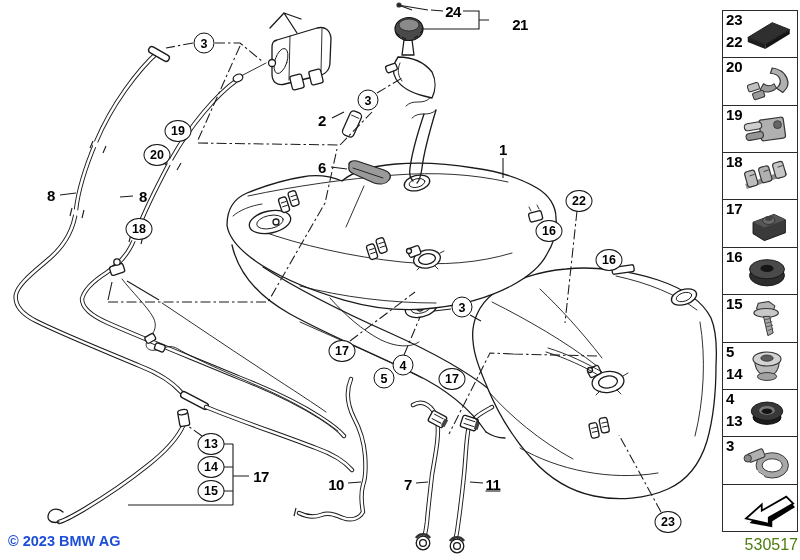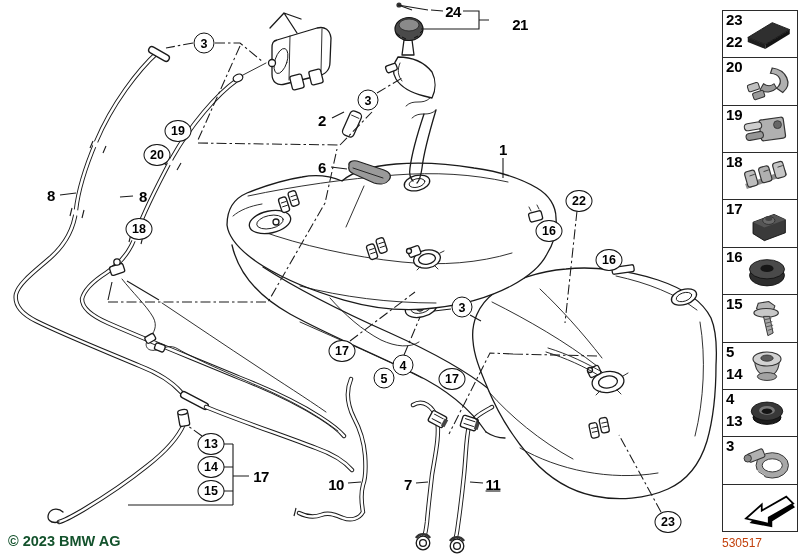--- a/index.html
+++ b/index.html
@@ -28,22 +28,22 @@
 
   
   #legend{position:absolute;left:722px;top:10px;width:76px;height:522px;box-sizing:border-box;
     border:1.6px solid #2b2b2b;display:flex;flex-direction:column;background:#fff;z-index:4;}
   .cell{flex:1;border-bottom:1.6px solid #2b2b2b;position:relative;overflow:hidden;}
   .cell:last-child{border-bottom:none;}
   .nums{position:absolute;left:3px;top:1px;display:flex;flex-direction:column;gap:7px;z-index:2;}
   .nums span{font-weight:bold;font-size:15px;line-height:1.0;color:#000;}
   .cell svg{position:absolute;right:2px;bottom:1px;}
 
-  #copyright{position:absolute;left:8px;top:533px;font-size:14.5px;font-weight:bold;color:#14532d;z-index:5;}
-  #diagno{position:absolute;left:722px;top:536px;width:76px;text-align:left;font-size:12px;color:#c2410c;z-index:5;}
+  #copyright{position:absolute;left:8px;top:533px;font-size:14.5px;font-weight:bold;color:#1d4ed8;z-index:5;}
+  #diagno{position:absolute;left:722px;top:536px;width:76px;text-align:right;font-size:16px;color:#4d7c0f;z-index:5;}
 </style>
 </head>
 <body>
 
 <div id="stage">
 
   <svg id="art" width="800" height="560" viewBox="0 0 800 560">
 
     <defs>
 

